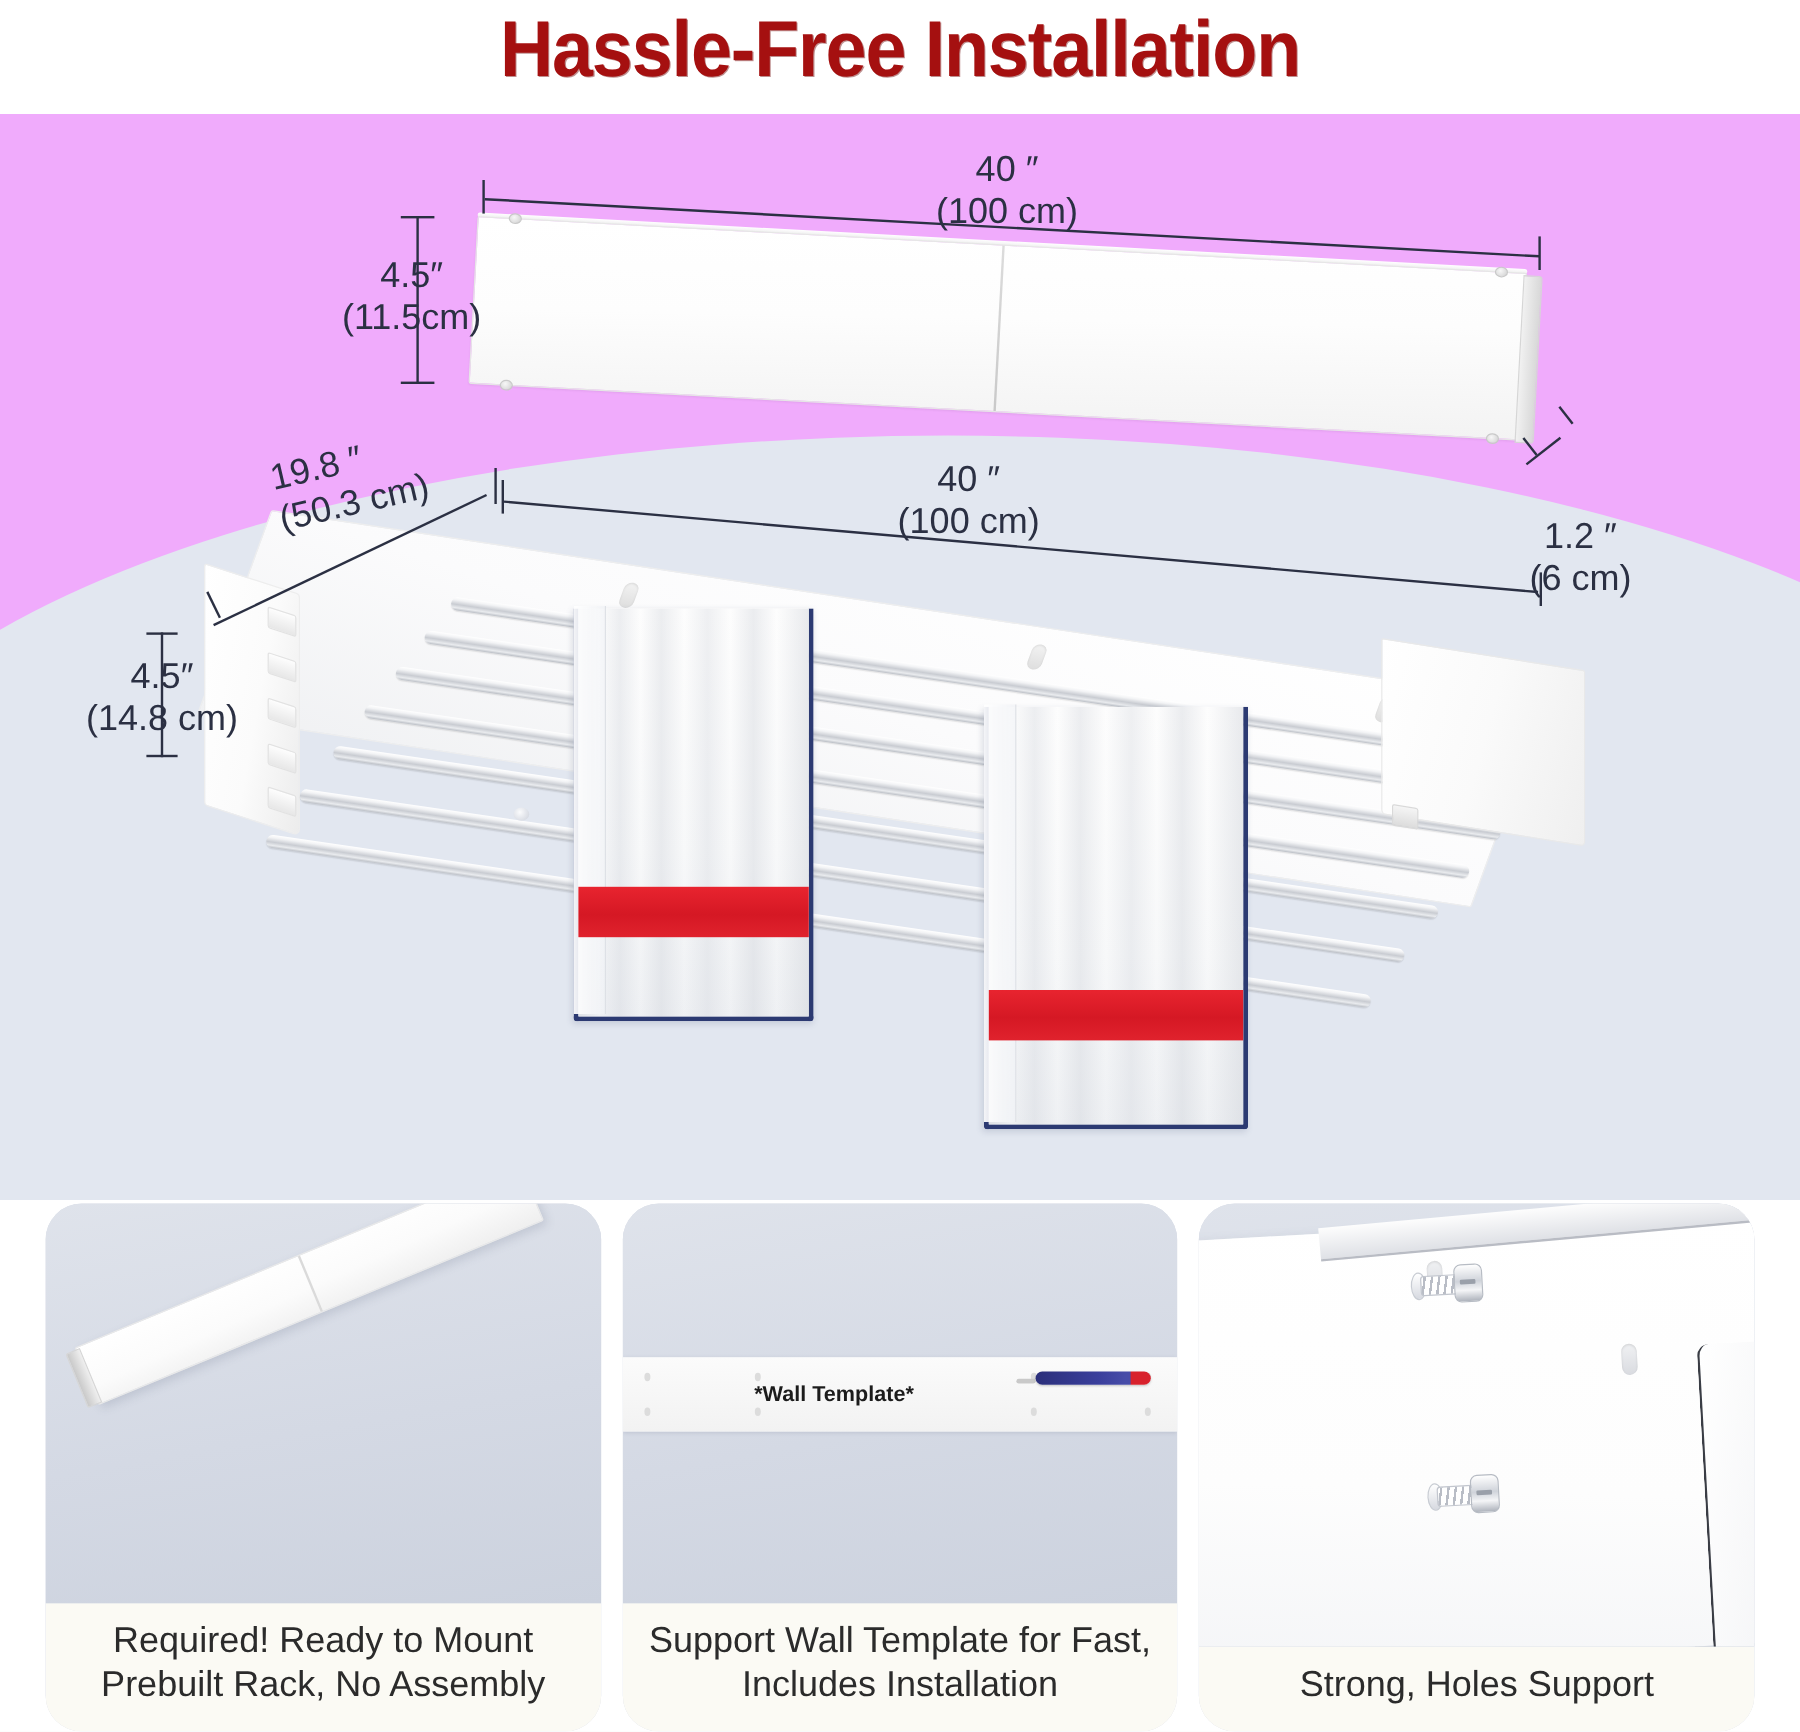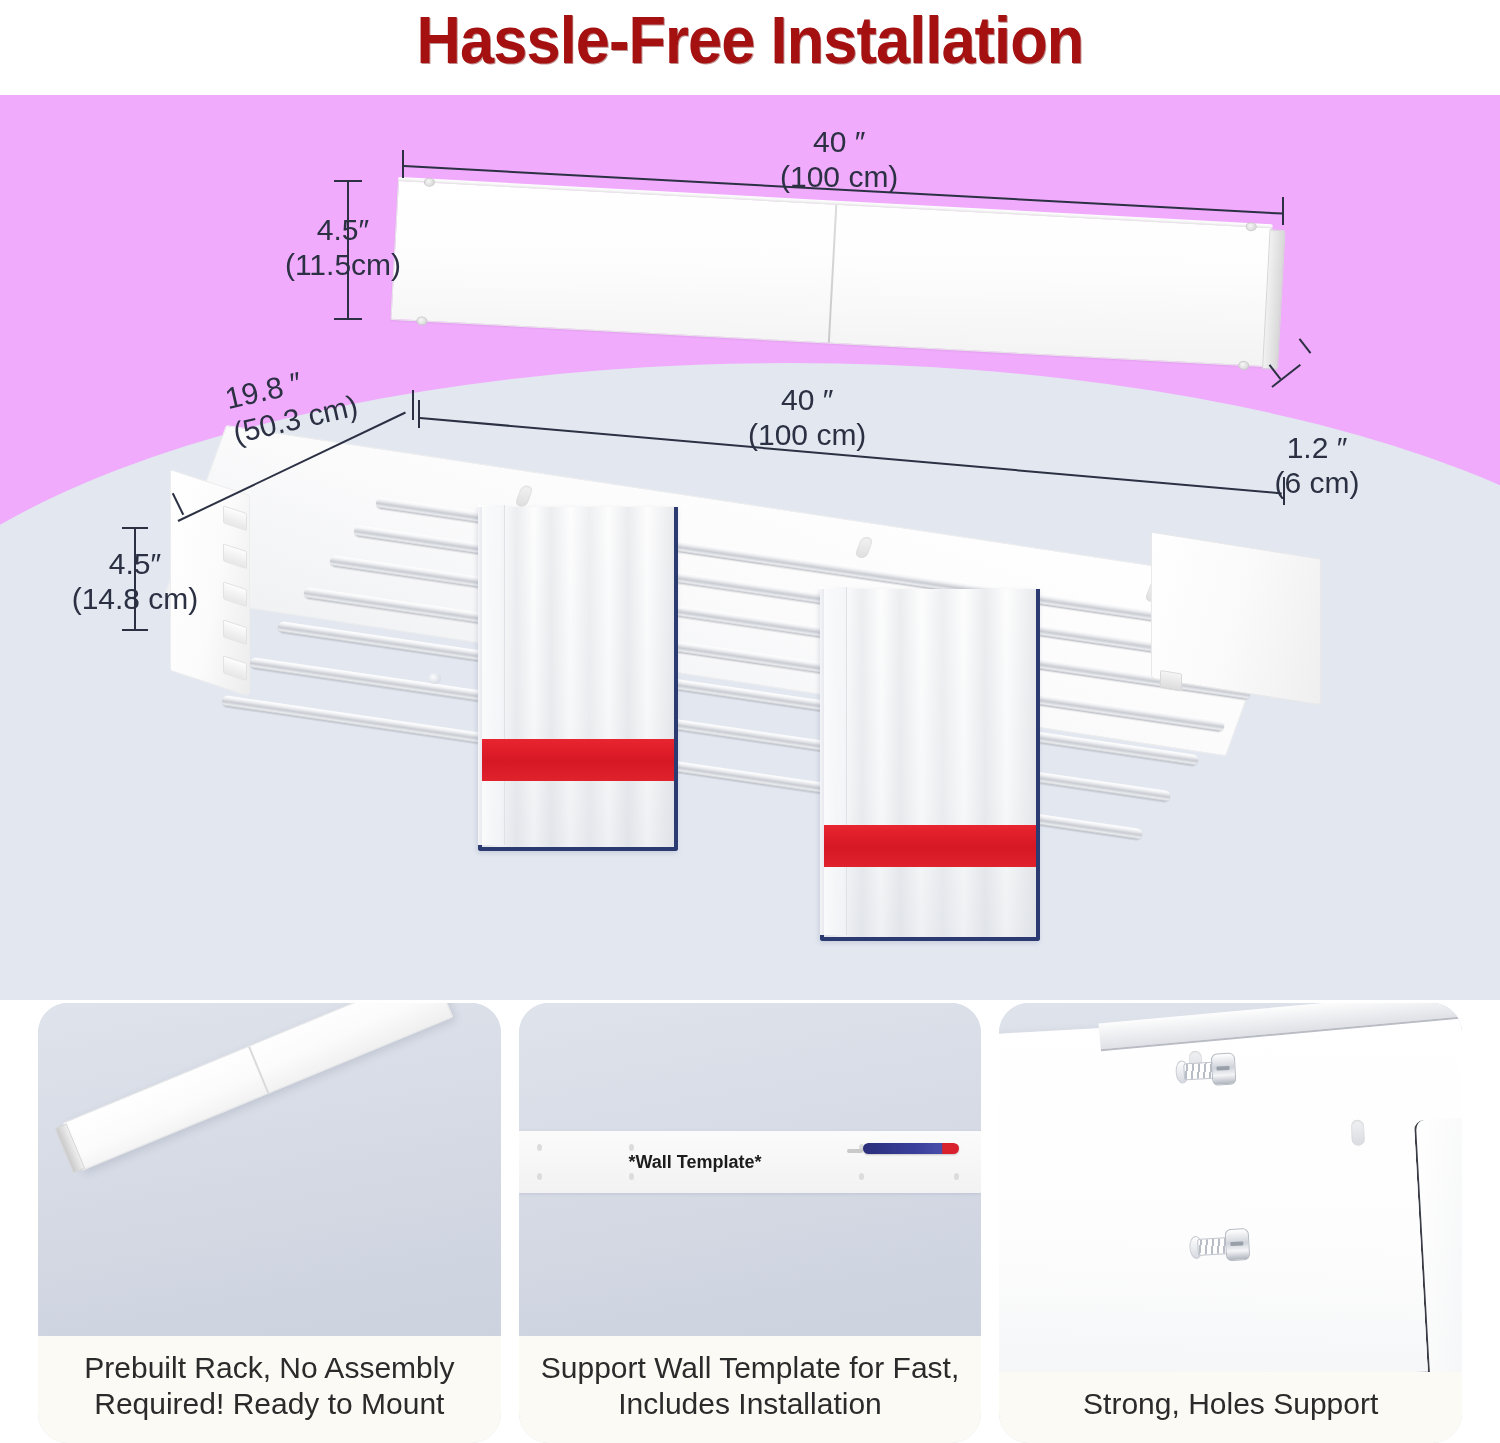--- a/index.html
+++ b/index.html
@@ -568,22 +568,22 @@
   <div class="cards">
 
     <div class="card">
       <div class="card-media">
         <div class="c1-bar">
           <div class="c1-bar-end"></div>
           <div class="c1-bar-seam"></div>
         </div>
       </div>
       <div class="card-caption">
+        <div>Required! Ready to Mount</div>
         <div>Prebuilt Rack, No Assembly</div>
-        <div>Required! Ready to Mount</div>
       </div>
     </div>
 
     <div class="card">
       <div class="card-media">
         <div class="c2-strip">
           <div class="c2-hole" style="left:18px;  top:13px;"></div>
           <div class="c2-hole" style="left:18px;  top:42px;"></div>
           <div class="c2-hole" style="left:110px; top:13px;"></div>
           <div class="c2-hole" style="left:110px; top:42px;"></div>

